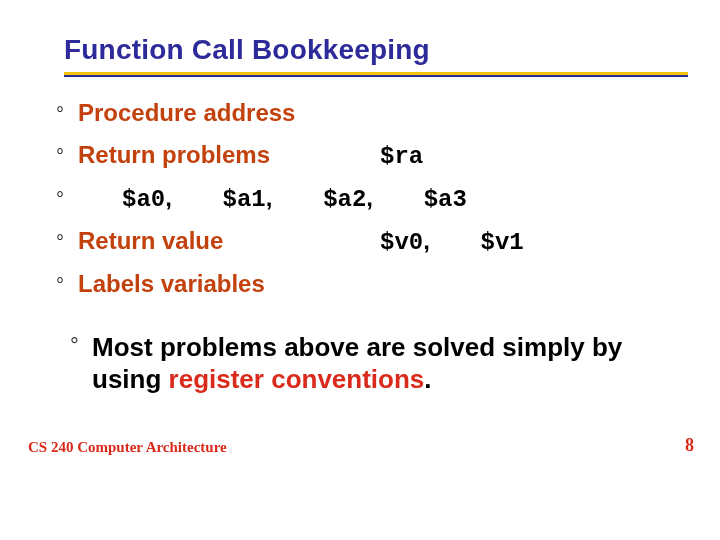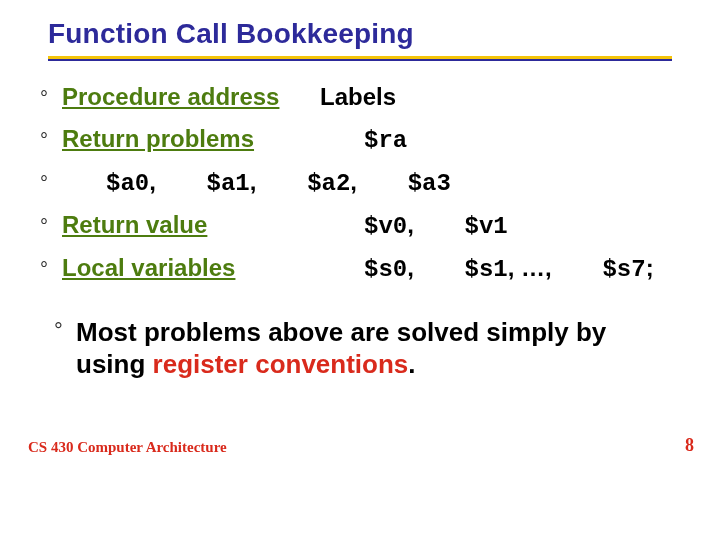--- a/index.html
+++ b/index.html
@@ -7,21 +7,21 @@
   body {
     font-family: Arial, "Helvetica Neue", Helvetica, sans-serif;
     background: #fff;
     position: relative;
     overflow: hidden;
   }
   .slide {
     width: 720px;
     height: 472px;
     position: relative;
-    padding: 0;
+    padding: 16px;
   }
   .title-wrap {
     padding: 18px 0 0 48px;
   }
   .title {
     color: #2d2a9a;
     font-weight: bold;
     font-size: 28px;
     letter-spacing: 0.2px;
   }
@@ -46,22 +46,21 @@
     flex: 0 0 22px;
     font-size: 20px;
     line-height: 24px;
     color: #333;
     text-align: left;
   }
   .term {
     flex: 0 0 258px;
     font-size: 24px;
     font-weight: bold;
-    color: #4d7c0f;
-    text-decoration: underline;
+    color: #c2410c;
   }
   .val {
     font-size: 24px;
     font-weight: bold;
     color: #000;
   }
   .mono {
     font-family: "Courier New", Courier, monospace;
     font-weight: bold;
     margin-left: 44px;
@@ -112,21 +111,20 @@
   <div class="title-wrap">
     <div class="title">Function Call Bookkeeping</div>
   </div>
   <div class="title-bar"></div>
 
   <div class="content">
 
     <div class="row">
       <div class="bullet">°</div>
       <div class="term">Procedure address</div>
-      <div class="val">Labels</div>
     </div>
 
     <div class="row">
       <div class="bullet">°</div>
       <div class="term">Return problems</div>
       <div class="val"><span class="mono">$ra</span></div>
     </div>
 
     <div class="row">
       <div class="bullet">°</div>
@@ -134,27 +132,26 @@
     </div>
 
     <div class="row">
       <div class="bullet">°</div>
       <div class="term">Return value</div>
       <div class="val"><span class="mono">$v0</span><span>, </span><span class="mono">$v1</span></div>
     </div>
 
     <div class="row">
       <div class="bullet">°</div>
-      <div class="term">Local variables</div>
-      <div class="val"><span class="mono">$s0</span><span>, </span><span class="mono">$s1</span><span>, …, </span><span class="mono">$s7</span><span>;</span></div>
+      <div class="term">Labels variables</div>
     </div>
 
     <div class="summary">
       <div class="bullet">°</div>
       <div class="summary-text"><span>Most problems above are solved simply by using </span><span class="accent">register conventions</span><span>.</span></div>
     </div>
 
   </div>
 
-  <div class="footer-left">CS 430 Computer Architecture</div>
+  <div class="footer-left">CS 240 Computer Architecture</div>
   <div class="footer-right">8</div>
 
 </div>
 
 </body></html>

